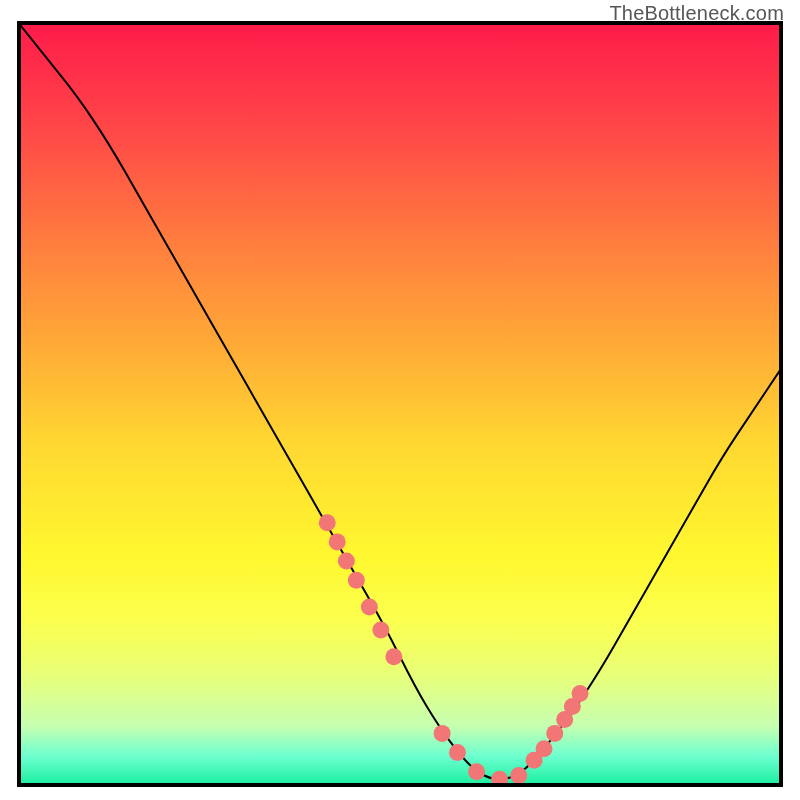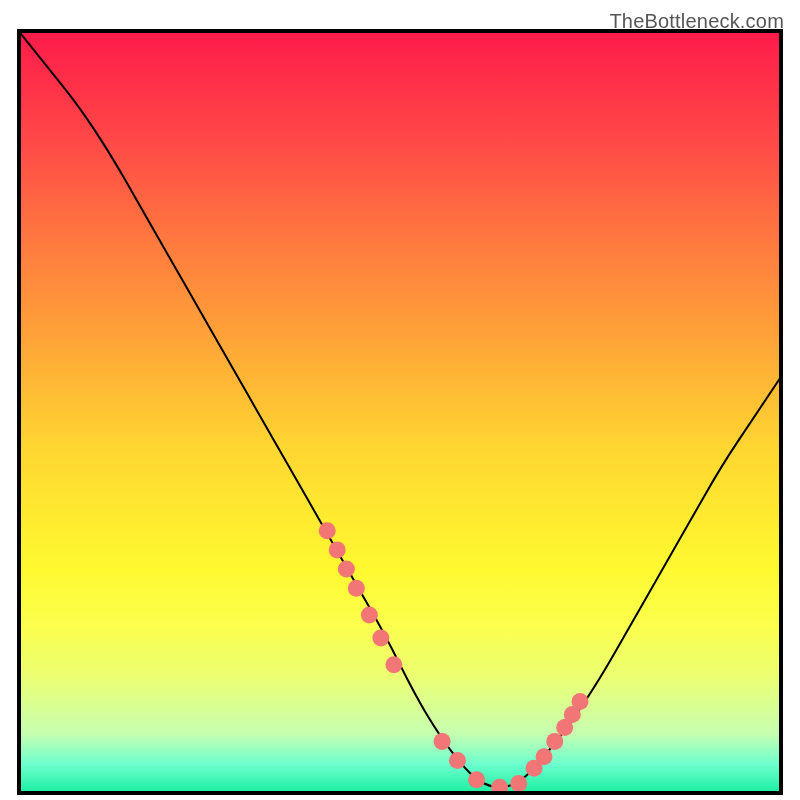--- a/index.html
+++ b/index.html
@@ -7,21 +7,21 @@
     padding: 0;
     width: 800px;
     height: 800px;
     background: #ffffff;
     overflow: hidden;
     font-family: Arial, Helvetica, sans-serif;
   }
   .frame {
     position: absolute;
     left: 0;
-    top: 12px;
+    top: 4px;
     width: 800px;
     height: 658px;
     box-sizing: border-box;
   }
   .plot-area {
     position: absolute;
     left: 17px;
     top: 17px;
     width: 766px;
     height: 766px;

